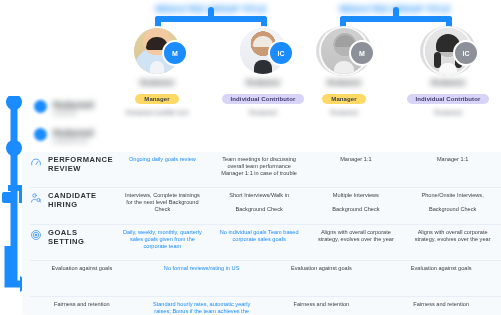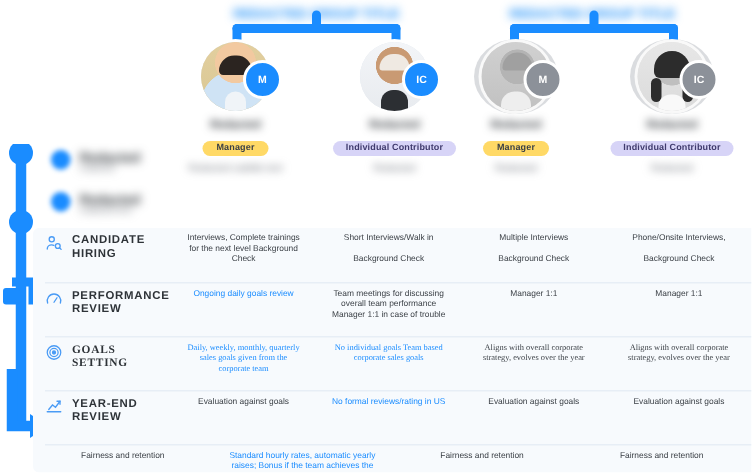--- a/index.html
+++ b/index.html
@@ -217,20 +217,37 @@
   <div class="side-blur" style="left:34px;top:128px;">
     <div class="side-dot"></div>
     <div class="side-txt">
       <div class="t1">Redacted</div>
       <div class="t2">redacted text</div>
     </div>
   </div>
 
   <div class="table">
 
+    <div class="row" style="height:33px;">
+      <div class="label">
+        <span class="ico">
+          <svg width="12" height="12" viewBox="0 0 24 24" fill="none" stroke="#4a9bf5" stroke-width="1.8" stroke-linecap="round">
+            <path d="M3.5 18a9 9 0 1 1 17 0"></path>
+              <path d="M12 17 16 11"></path>
+          </svg>
+        </span>
+        <span class="txt">PERFORMANCE REVIEW</span>
+      </div>
+      <div class="cell hl">Ongoing daily goals review</div>
+      <div class="cell">Team meetings for discussing overall team performance Manager 1:1 in case of trouble</div>
+      <div class="cell">Manager 1:1</div>
+      <div class="cell">Manager 1:1</div>
+      <div class="divider"></div>
+    </div>
+
     <div class="row" style="height:34px;">
       <div class="label">
         <span class="ico">
           <svg width="12" height="12" viewBox="0 0 24 24" fill="none" stroke="#4a9bf5" stroke-width="1.8" stroke-linecap="round">
             <circle cx="9" cy="7" r="3.4"></circle>
               <path d="M3 20c0-3.3 2.7-5.5 6-5.5 1 0 2 .2 2.8.6"></path>
             <circle cx="17" cy="16" r="3.2"></circle>
               <path d="M19.4 18.4 21.5 20.5"></path>
           </svg>
         </span>
@@ -245,63 +262,36 @@
 Background Check</div>
       <div class="cell" style="white-space:pre-line;">Phone/Onsite Interviews,
 
 Background Check</div>
       <div class="divider"></div>
     </div>
 
     <div class="row" style="height:33px;">
       <div class="label">
         <span class="ico">
-          <svg width="12" height="12" viewBox="0 0 24 24" fill="none" stroke="#4a9bf5" stroke-width="1.8" stroke-linecap="round">
-            <path d="M3.5 18a9 9 0 1 1 17 0"></path>
-              <path d="M12 17 16 11"></path>
-          </svg>
-        </span>
-        <span class="txt">PERFORMANCE REVIEW</span>
-      </div>
-      <div class="cell hl">Ongoing daily goals review</div>
-      <div class="cell">Team meetings for discussing overall team performance Manager 1:1 in case of trouble</div>
-      <div class="cell">Manager 1:1</div>
-      <div class="cell">Manager 1:1</div>
-      <div class="divider"></div>
-    </div>
-
-    <div class="row" style="height:33px;font-family:Liberation Serif, serif;">
-      <div class="label">
-        <span class="ico">
           <svg width="12" height="12" viewBox="0 0 24 24" fill="none" stroke="#4a9bf5" stroke-width="1.7">
             <circle cx="12" cy="12" r="9"></circle>
               <circle cx="12" cy="12" r="5.5"></circle>
               <circle cx="12" cy="12" r="2" fill="#4a9bf5"></circle>
           </svg>
         </span>
         <span class="txt">GOALS SETTING</span>
       </div>
       <div class="cell hl">Daily, weekly, monthly, quarterly sales goals given from the corporate team</div>
       <div class="cell hl">No individual goals Team based corporate sales goals</div>
       <div class="cell">Aligns with overall corporate strategy, evolves over the year</div>
       <div class="cell">Aligns with overall corporate strategy, evolves over the year</div>
       <div class="divider"></div>
     </div>
 
     <div class="row" style="height:33px;">
-      <div class="label">
-        <span class="ico">
-          <svg width="12" height="12" viewBox="0 0 24 24" fill="none" stroke="#4a9bf5" stroke-width="1.8" stroke-linecap="round">
-            <path d="M3 19h18"></path>
-              <path d="M5 16 10 10 14 13 20 5"></path>
-              <path d="M16 5h4v4"></path>
-          </svg>
-        </span>
-        <span class="txt">YEAR-END REVIEW</span>
-      </div>
       <div class="cell">Evaluation against goals</div>
       <div class="cell hl">No formal reviews/rating in US</div>
       <div class="cell">Evaluation against goals</div>
       <div class="cell">Evaluation against goals</div>
       <div class="divider"></div>
     </div>
 
     <div class="row" style="height:31px;">
       <div class="cell">Fairness and retention</div>
       <div class="cell hl">Standard hourly rates, automatic yearly raises; Bonus if the team achieves the monthly goals</div>

